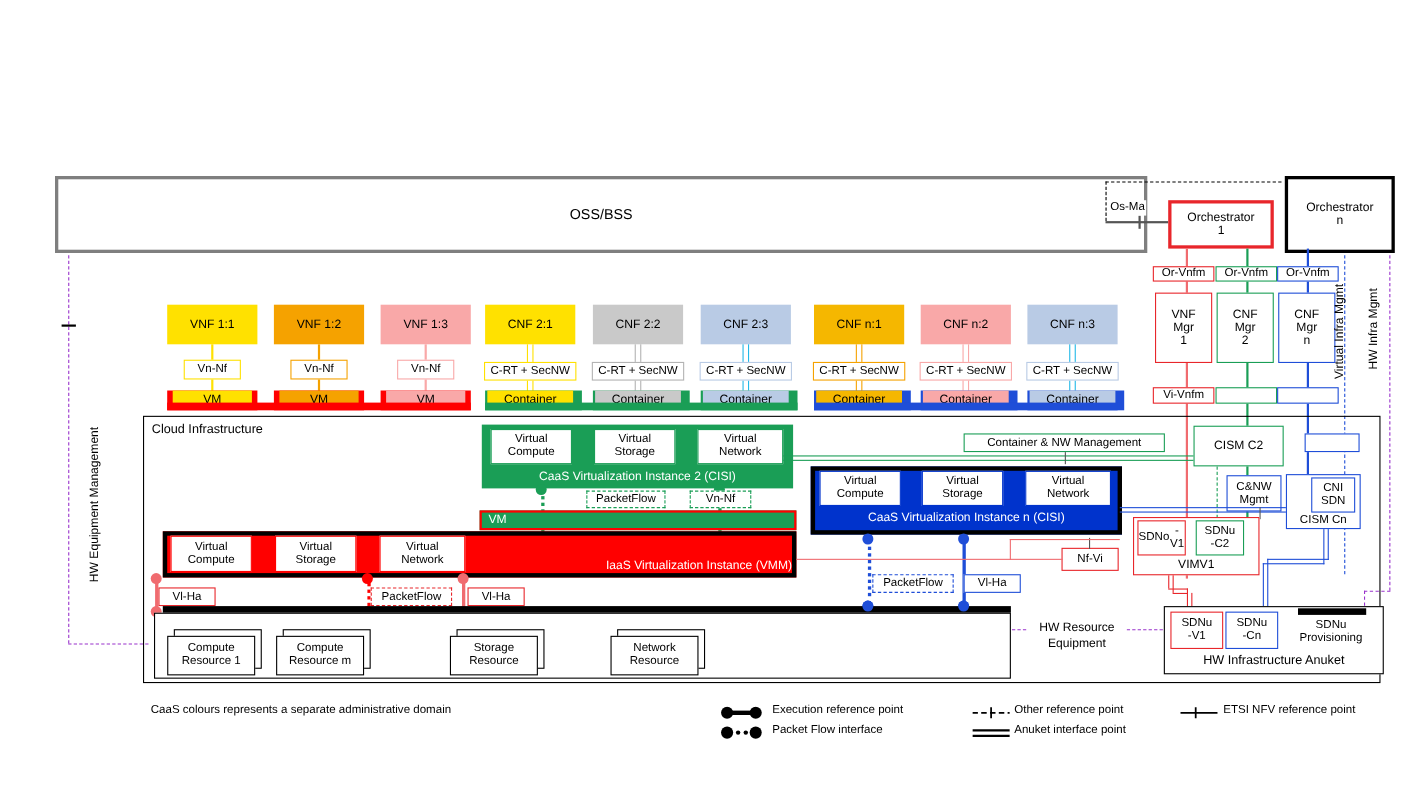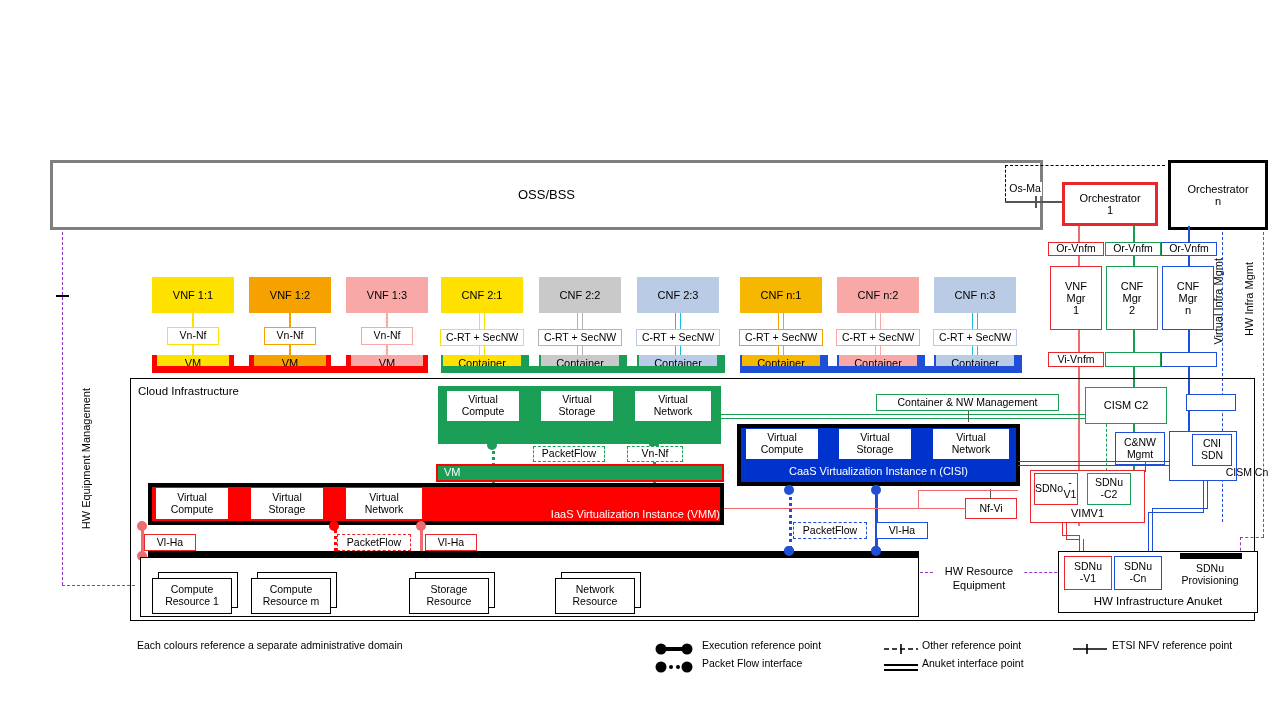--- a/index.html
+++ b/index.html
@@ -241,20 +241,23 @@
       <span>Compute</span>
     </div>
   <div class="abs ctr" style="left:540px;top:390px;width:74px;height:32px;background:#fff;border:1px solid #1a9e56;font-size:10.5px;flex-direction:column;">
     <span>Virtual</span>
       <span>Storage</span>
     </div>
   <div class="abs ctr" style="left:634px;top:390px;width:78px;height:32px;background:#fff;border:1px solid #1a9e56;font-size:10.5px;flex-direction:column;">
     <span>Virtual</span>
       <span>Network</span>
     </div>
+  <div class="abs ctr" style="left:438px;top:424px;width:283px;height:18px;color:#fff;font-size:11px;">
+    <span>CaaS Virtualization Instance 2 (CISI)</span>
+    </div>
 
   <div class="abs" style="left:492px;top:444px;width:0;height:46px;border-left:3px dotted #1a9e56;"></div>
   <div class="abs" style="left:487px;top:440px;width:10px;height:10px;border-radius:50%;background:#1a9e56;"></div>
   <div class="abs" style="left:487px;top:485px;width:10px;height:10px;border-radius:50%;background:#1a9e56;"></div>
   <div class="abs ctr tag tagG dash" style="left:533px;top:446px;width:72px;height:16px;">
     <span>PacketFlow</span>
     </div>
 
   <div class="ln" style="left:653px;top:444px;width:3px;height:46px;background:#1a9e56;"></div>
   <div class="abs" style="left:649px;top:440px;width:10px;height:10px;border-radius:50%;background:#1a9e56;"></div>
@@ -380,21 +383,21 @@
     </div>
   <div class="abs" style="left:1018px;top:461px;width:160px;height:1.4px;background:#1f4ed8;"></div>
   <div class="abs" style="left:1018px;top:465px;width:160px;height:1.4px;background:#1f4ed8;"></div>
   <div class="abs" style="left:1145px;top:461px;width:1.4px;height:11px;background:#555;"></div>
 
   <div class="abs" style="left:1169px;top:431px;width:68px;height:50px;border:1.6px solid #1f4ed8;background:#fff;"></div>
   <div class="abs ctr" style="left:1192px;top:434px;width:40px;height:32px;border:1.4px solid #1f4ed8;background:#fff;font-size:10.5px;flex-direction:column;">
     <span>CNI</span>
     <span>SDN</span>
     </div>
-  <div class="abs ctr" style="left:1169px;top:466px;width:68px;height:14px;font-size:10.5px;margin-left:44px;">
+  <div class="abs ctr" style="left:1169px;top:466px;width:68px;height:14px;font-size:10.5px;">
     <span>CISM Cn</span>
     </div>
 
   <div class="abs ctr tag tagR" style="left:965px;top:498px;width:52px;height:21px;">
     <span>Nf-Vi</span>
     </div>
   <div class="abs" style="left:990px;top:489px;width:1.4px;height:10px;background:#555;"></div>
 
   <div class="abs" style="left:724px;top:508px;width:242px;height:1.2px;background:#f06b6f;"></div>
   <div class="abs" style="left:918px;top:490px;width:100px;height:1.2px;background:#f06b6f;"></div>
@@ -444,21 +447,21 @@
   <div class="abs ctr" style="left:1058px;top:592px;width:200px;height:18px;font-size:11.5px;">
     <span>HW Infrastructure Anuket</span>
     </div>
 
   <div class="abs" style="left:1186px;top:394px;width:50px;height:17px;border:1.4px solid #1f4ed8;background:#fff;"></div>
 
   <div class="abs" style="left:784px;top:546px;width:10px;height:10px;border-radius:50%;background:#1f4ed8;"></div>
   <div class="abs" style="left:871px;top:546px;width:10px;height:10px;border-radius:50%;background:#1f4ed8;"></div>
 
   <div class="abs lg" style="left:137px;top:639px;">
-    <span>Each colours reference a separate administrative domain</span></div>
+    <span>CaaS colours represents a separate administrative domain</span></div>
 
   <div class="abs" style="left:655px;top:641px;width:40px;height:12px;">
     <svg width="40" height="12" viewBox="0 0 40 12">
       <circle cx="6" cy="6" r="5.5" fill="#000"></circle>
         <rect x="6" y="4" width="24" height="4" fill="#000"></rect>
         <circle cx="32" cy="6" r="5.5" fill="#000"></circle>
     </svg></div>
   <div class="abs lg" style="left:702px;top:639px;">
     <span>Execution reference point</span></div>
 

